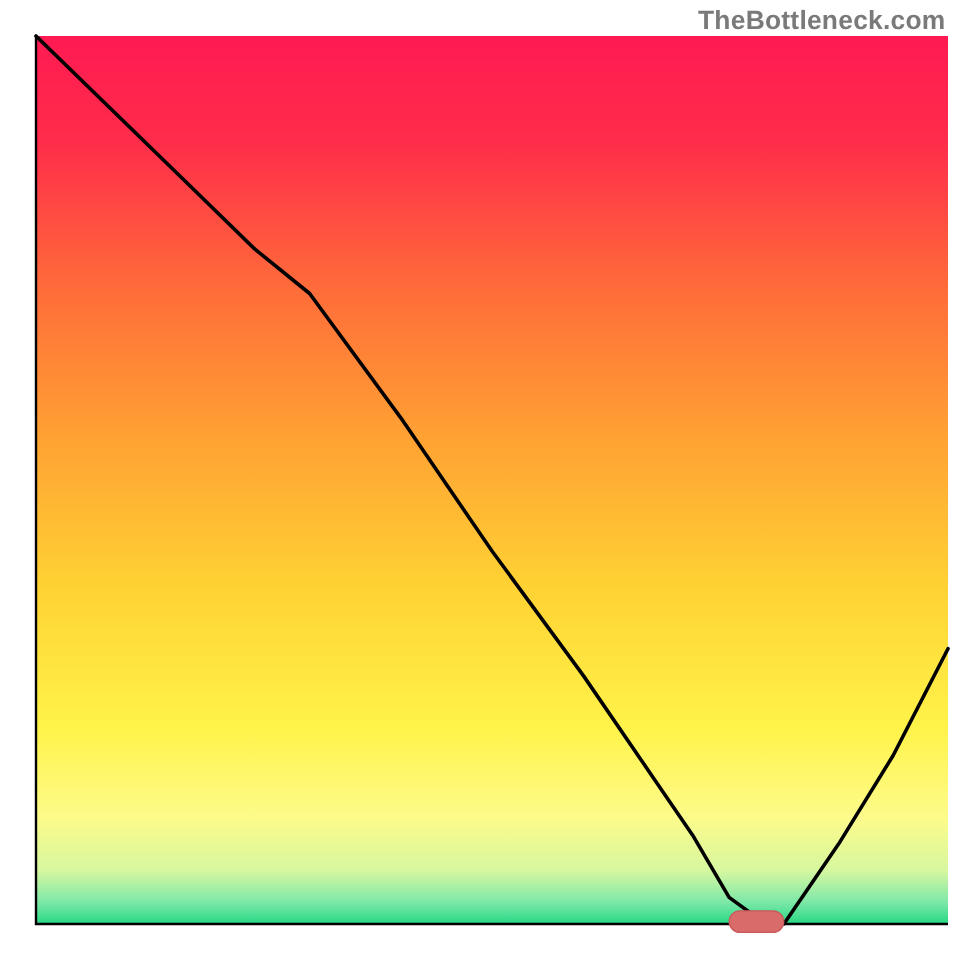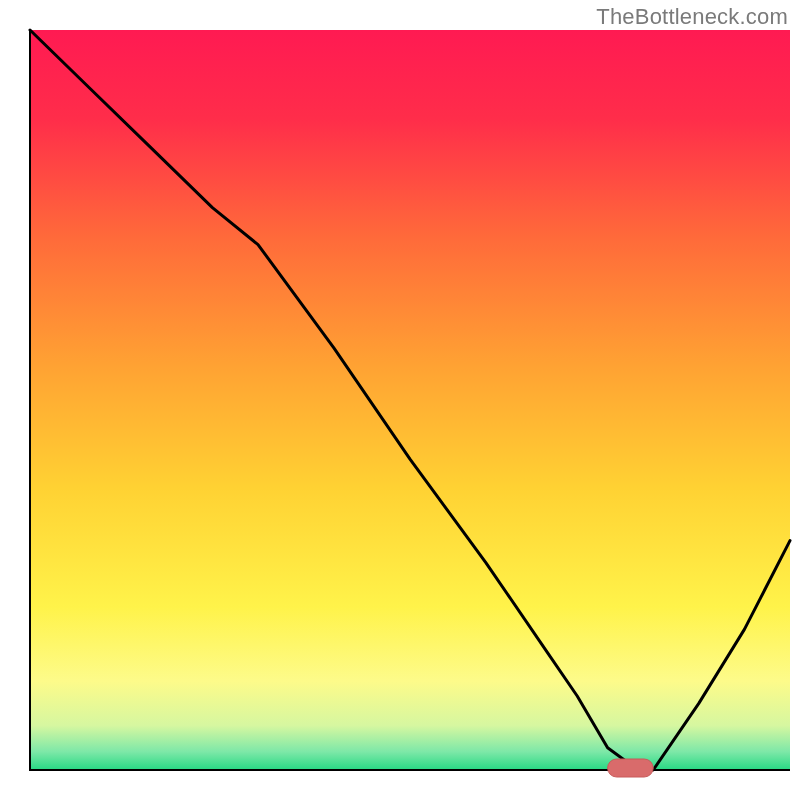--- a/index.html
+++ b/index.html
@@ -13,21 +13,21 @@
   .stage {
     position: relative;
     width: 800px;
     height: 800px;
   }
   .watermark {
     position: absolute;
     top: 4px;
     right: 12px;
     font-size: 22px;
-    font-weight: 400;
+    font-weight: 700;
     color: #7a7a7a;
     letter-spacing: 0.2px;
   }
   svg {
     display: block;
   }
 </style>
 </head>
 <body>
 

